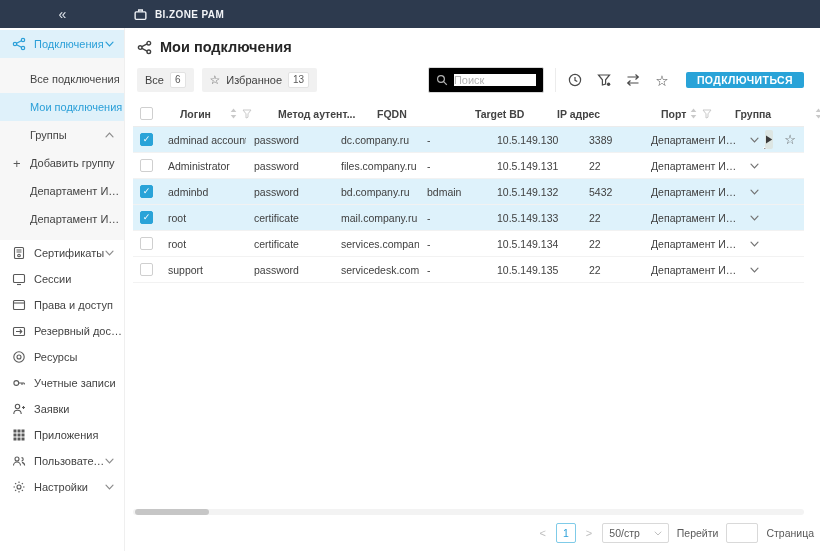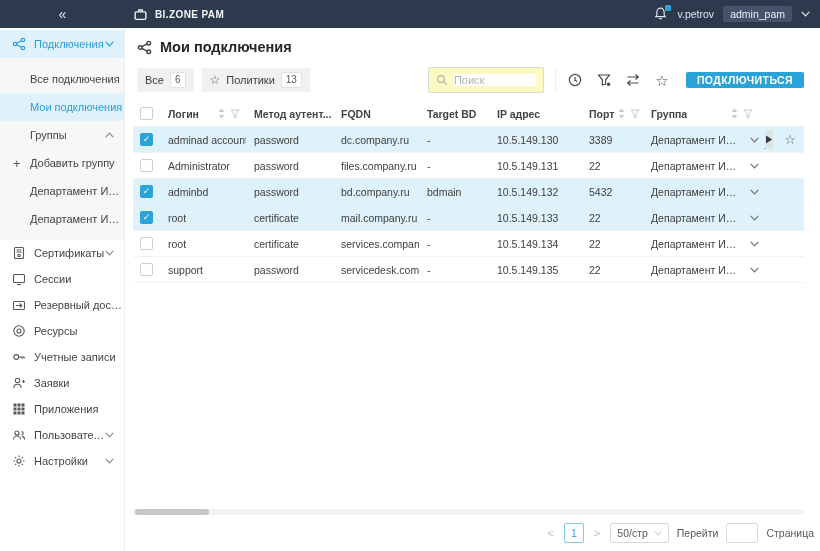--- a/index.html
+++ b/index.html
@@ -41,55 +41,55 @@
   .page-title { font-size:14.5px; font-weight:bold; color:#262626; }
   .title-ico { width:15px; height:15px; color:#404040; }
 
   .controls-row { display:flex; align-items:center; padding:6px 16px 8px 12px; }
   .chip { display:inline-flex; align-items:center; gap:6px; background:#f1f1f1; border-radius:2px;
           height:24px; padding:12px 8px; font-size:11px; color:#404040; cursor:pointer; margin-right:8px; }
   .chip-count { background:#fff; border:1px solid #e2e2e2; border-radius:2px; font-size:10px; color:#595959; padding:0 4px; line-height:14px; }
   .chip .star-glyph { font-size:12px; color:#595959; }
 
   .controls-right { margin-left:auto; display:flex; align-items:center; }
-  .search-box { display:flex; align-items:center; gap:6px; width:116px; height:26px; border:1px solid #d9d9d9; border-radius:2px; padding:0 7px; background:#fef9c3; }
+  .search-box { display:flex; align-items:center; gap:6px; width:116px; height:26px; border:1px solid #d9d9d9; border-radius:2px; padding:0 7px; background:#000000; }
   .search-box input { border:none; outline:none; width:100%; font-size:11px; font-family:inherit; color:#404040; }
   .search-box input::placeholder { color:#b3b3b3; }
   .v-divider { width:1px; height:24px; background:#ececec; margin:0 11px; }
   .tool-ico { width:16px; height:16px; color:#4a4a4a; cursor:pointer; margin-right:13px; display:flex; align-items:center; justify-content:center; }
   .tool-star { font-size:15px; color:#4a4a4a; line-height:1; }
   .connect-btn { background:#29a3d8; color:#fff; border:none; font-family:inherit; font-size:10.5px; font-weight:bold;
                  letter-spacing:.4px; padding:0 11px; height:16px; border-radius:2px; cursor:pointer; margin-left:3px; }
 
   
   .table-wrap { margin:0 16px 0 8px; flex:1; display:flex; flex-direction:column; min-height:0; }
   .t-row { display:grid; grid-template-columns:27px 86px 87px 86px 70px 92px 62px 116px 1fr;
            height:26px; align-items:center; border-bottom:1px solid #f2f2f2; font-size:10.5px; color:#404040; }
-  .t-head { font-weight:bold; color:#434343; border-bottom:1px solid #ececec; }
+  .t-head { font-weight:bold; color:#434343; border-bottom:1px solid #ececec;gap:12px; }
   .t-cell { padding-left:8px; white-space:nowrap; overflow:hidden; text-overflow:ellipsis; display:flex; align-items:center; gap:4px; }
   .t-cell.cb { justify-content:center; padding-left:0; }
   .t-row.selected { background:#def2fb; }
   .checkbox { width:13px; height:13px; border:1px solid #cfcfcf; border-radius:2px; background:#fff; cursor:pointer;
               display:flex; align-items:center; justify-content:center; flex:none; }
   .checkbox.checked { background:#29a3d8; border-color:#29a3d8; }
   .checkbox.checked::after { content:"✓"; color:#fff; font-size:9px; line-height:1; }
   .hdr-icons { display:flex; align-items:center; gap:5px; margin-left:auto; padding-right:6px; }
   .group-chev { color:#737373; margin-left:6px; flex:none; }
   .actions-cell { display:flex; align-items:center; gap:11px; justify-content:flex-end; padding-right:8px; position:relative; }
   .play-btn { width:19px; height:19px; background:#dde6e3; border-radius:2px; display:flex; align-items:center; justify-content:center; cursor:pointer; }
   .row-star { font-size:13px; color:#595959; cursor:pointer; line-height:1; }
   .cursor-overlay { position:absolute; right:28px; top:16px; width:13px; height:15px; pointer-events:none; }
 
   
   .hscroll { height:6px; background:#f3f3f3; margin:0 16px 0 8px; border-radius:3px; position:relative; flex:none; }
   .hscroll-thumb { position:absolute; left:2px; top:0; width:74px; height:6px; background:#c6c6c6; border-radius:3px; cursor:pointer; }
   .pagination { height:36px; display:flex; align-items:center; justify-content:flex-end; gap:8px; padding-right:6px; font-size:10.5px; color:#595959; flex:none; }
   .pg-arrow { color:#bfbfbf; cursor:pointer; font-size:11px; padding:0 2px; }
   .pg-page { width:20px; height:20px; border:1px solid #7fcbe8; border-radius:2px; color:#2a9fd8; display:flex; align-items:center; justify-content:center; cursor:pointer; background:#fff; }
-  .pg-size { height:20px; border:1px solid #d9d9d9; border-radius:2px; display:flex; align-items:center; gap:6px; padding:0 6px; cursor:pointer; background:#fff; color:#595959; }
+  .pg-size { height:20px; border:1px solid #d9d9d9; border-radius:2px; display:flex; align-items:center; gap:14px; padding:0 6px; cursor:pointer; background:#fff; color:#595959; }
   .pg-size .chev { color:#bfbfbf; }
   .pg-goto-input { width:32px; height:20px; border:1px solid #d9d9d9; border-radius:2px; outline:none; font-family:inherit; font-size:10.5px; padding:0 4px; }
   svg { display:block; }
 </style>
 </head>
 <body>
 
 <div class="topbar">
   <div class="collapse-zone">
     <span class="collapse-btn">«</span>
@@ -98,35 +98,20 @@
     <span>
       <svg width="15" height="15" viewBox="0 0 14 14">
           <g fill="none" stroke="#eef1f5" stroke-width="1.3">
             <rect x="2" y="4.5" width="10" height="7" rx="1"></rect>
             <path d="M5.3 4.5 V2.8 H8.7 V4.5"></path>
           </g>
         </svg>
     </span>
     <span class="brand-name">BI.ZONE PAM</span>
   </div>
-  <div class="topbar-right">
-    <span class="bell-wrap">
-      <svg width="15" height="15" viewBox="0 0 14 14">
-          <path d="M7 2 C4.9 2 3.6 3.7 3.6 5.8 V8.4 L2.6 9.9 H11.4 L10.4 8.4 V5.8 C10.4 3.7 9.1 2 7 2 Z M5.7 11.4 C5.9 12.2 8.1 12.2 8.3 11.4" fill="none" stroke="#dfe4ea" stroke-width="1.1"></path>
-        </svg>
-      <span class="bell-badge"></span>
-    </span>
-    <span class="user-name">v.petrov</span>
-    <span class="role-badge">admin_pam</span>
-    <span>
-      <svg width="9" height="6" viewBox="0 0 9 6">
-          <path d="M1 1.2 L4.5 4.8 L8 1.2" fill="none" stroke="#dfe4ea" stroke-width="1.2" stroke-linecap="round"></path>
-        </svg>
-    </span>
-  </div>
 </div>
 
 <div class="layout">
 
   <div class="sidebar">
     <div class="nav-item group-active">
       <span class="nav-ico">
         <svg viewBox="0 0 14 14" width="14" height="14">
             <g fill="none" stroke="currentColor" stroke-width="1.2">
               <circle cx="3" cy="7" r="1.7"></circle>
@@ -194,20 +179,31 @@
         <svg viewBox="0 0 14 14" width="14" height="14">
             <g fill="none" stroke="currentColor" stroke-width="1.1">
               <rect x="1.5" y="2.5" width="11" height="8" rx="1"></rect>
               <path d="M5 12.5 H9"></path>
             </g>
           </svg>
       </span>
       <span class="nav-label">Сессии</span>
     </div>
 
+    <div class="nav-item">
+      <span class="nav-ico">
+        <svg viewBox="0 0 14 14" width="14" height="14">
+            <g fill="none" stroke="currentColor" stroke-width="1.1">
+              <rect x="1.5" y="2.5" width="11" height="9" rx="1"></rect>
+              <path d="M1.5 5 H12.5"></path>
+            </g>
+          </svg>
+      </span>
+      <span class="nav-label">Права и доступ</span>
+    </div>
 
 
     <div class="nav-item">
       <span class="nav-ico">
         <svg viewBox="0 0 14 14" width="14" height="14">
             <g fill="none" stroke="currentColor" stroke-width="1.1">
               <rect x="1.5" y="3.5" width="11" height="8" rx="1"></rect>
               <path d="M4 7.5 H9.5 M7.8 5.5 L9.8 7.5 L7.8 9.5"></path>
             </g>
           </svg>
@@ -322,21 +318,21 @@
       <span class="page-title">Мои подключения</span>
     </div>
 
     <div class="controls-row">
       <span class="chip">
         <span>Все</span>
         <span class="chip-count">6</span>
       </span>
       <span class="chip">
         <span class="star-glyph">☆</span>
-        <span>Политики</span>
+        <span>Избранное</span>
         <span class="chip-count">13</span>
       </span>
 
       <div class="controls-right">
         <div class="search-box">
           <span>
             <svg width="12" height="12" viewBox="0 0 12 12">
                 <circle cx="5" cy="5" r="3.4" fill="none" stroke="#b3b3b3" stroke-width="1.2"></circle>
                 <path d="M7.6 7.6 L10.8 10.8" stroke="#b3b3b3" stroke-width="1.2"></path>
               </svg>

